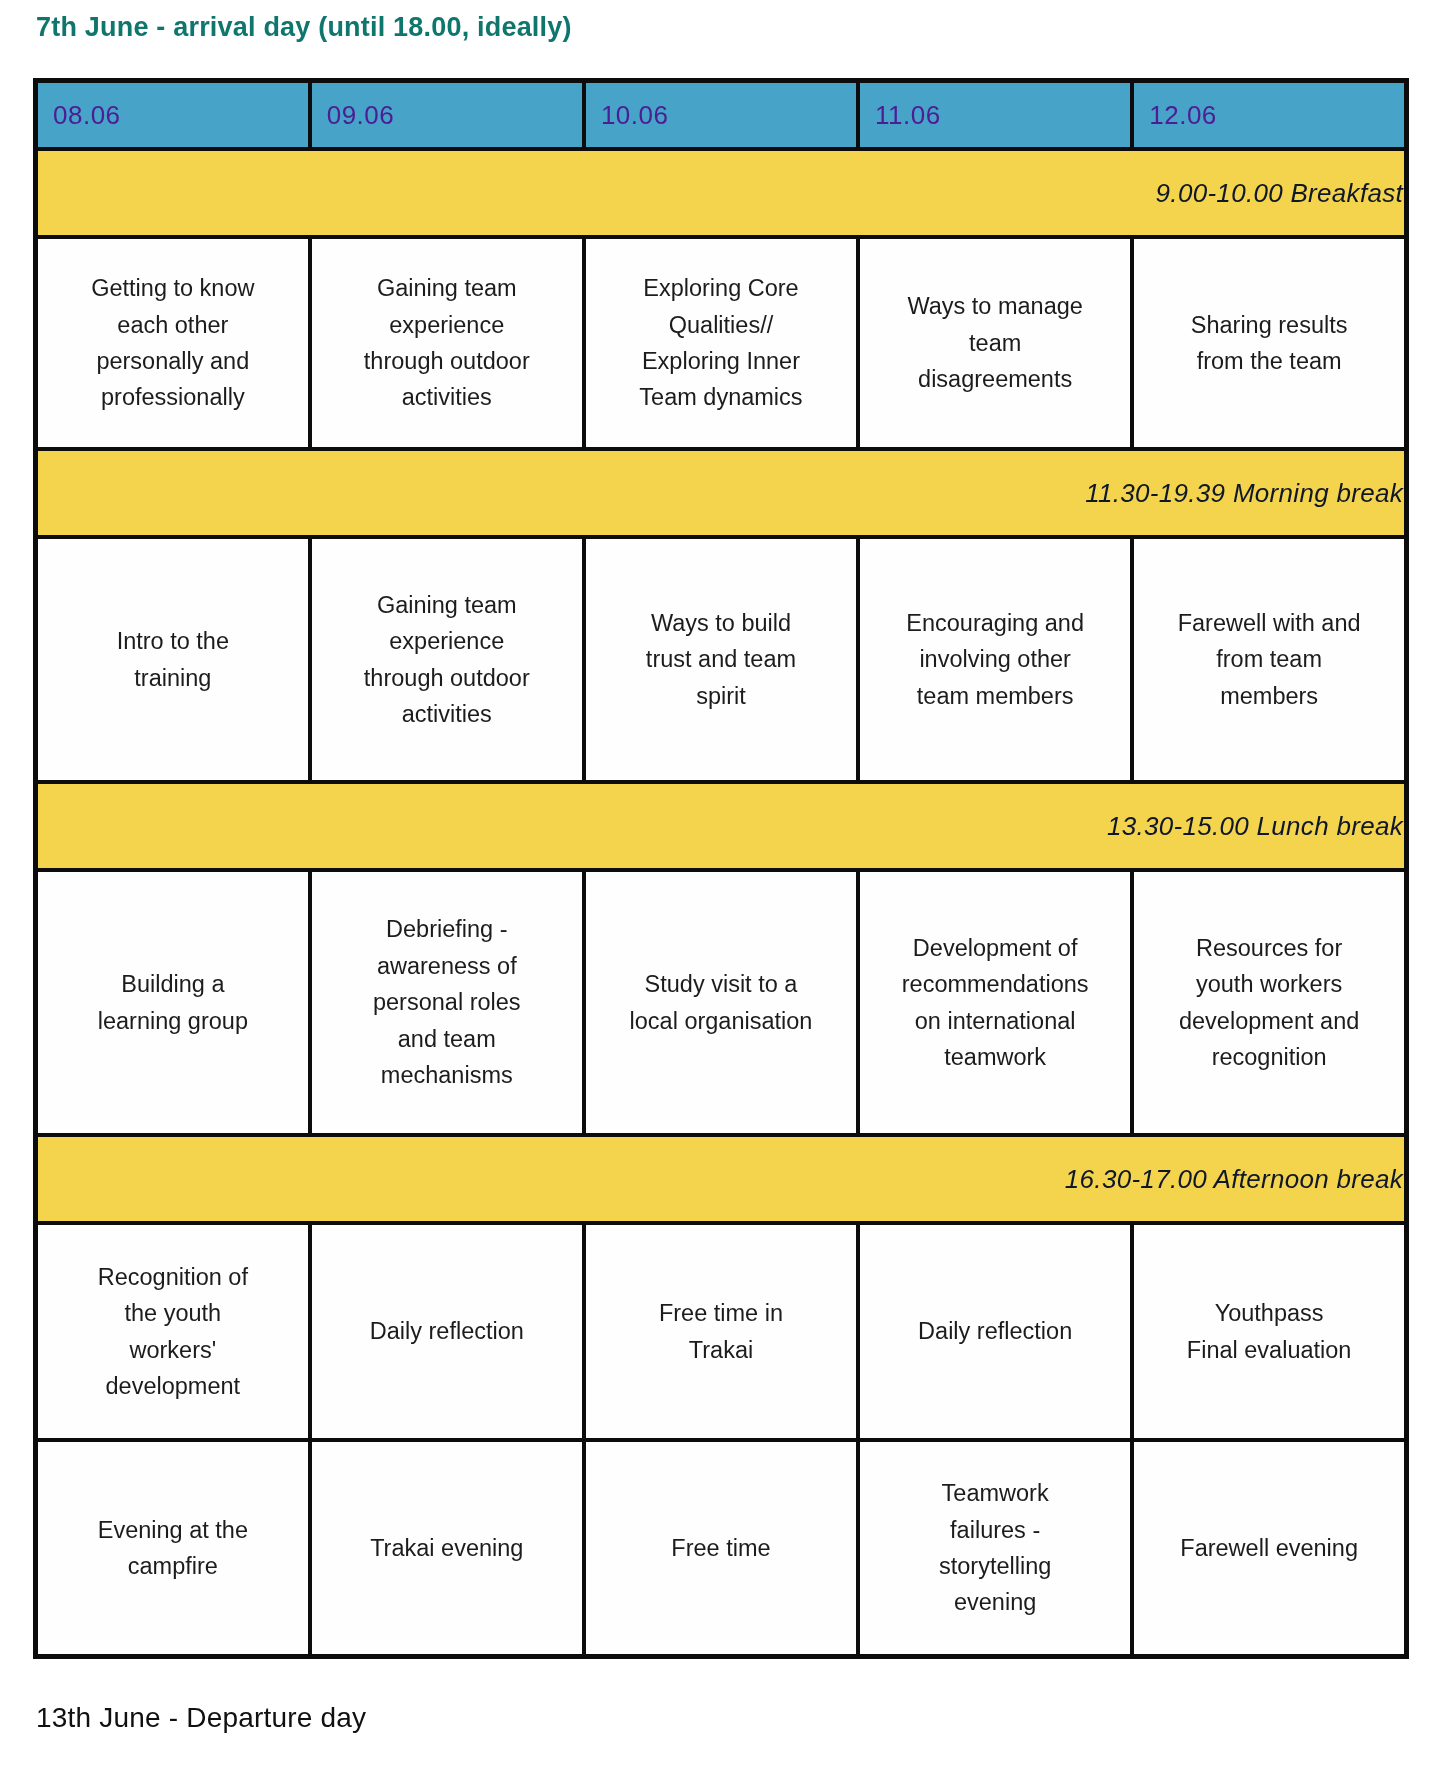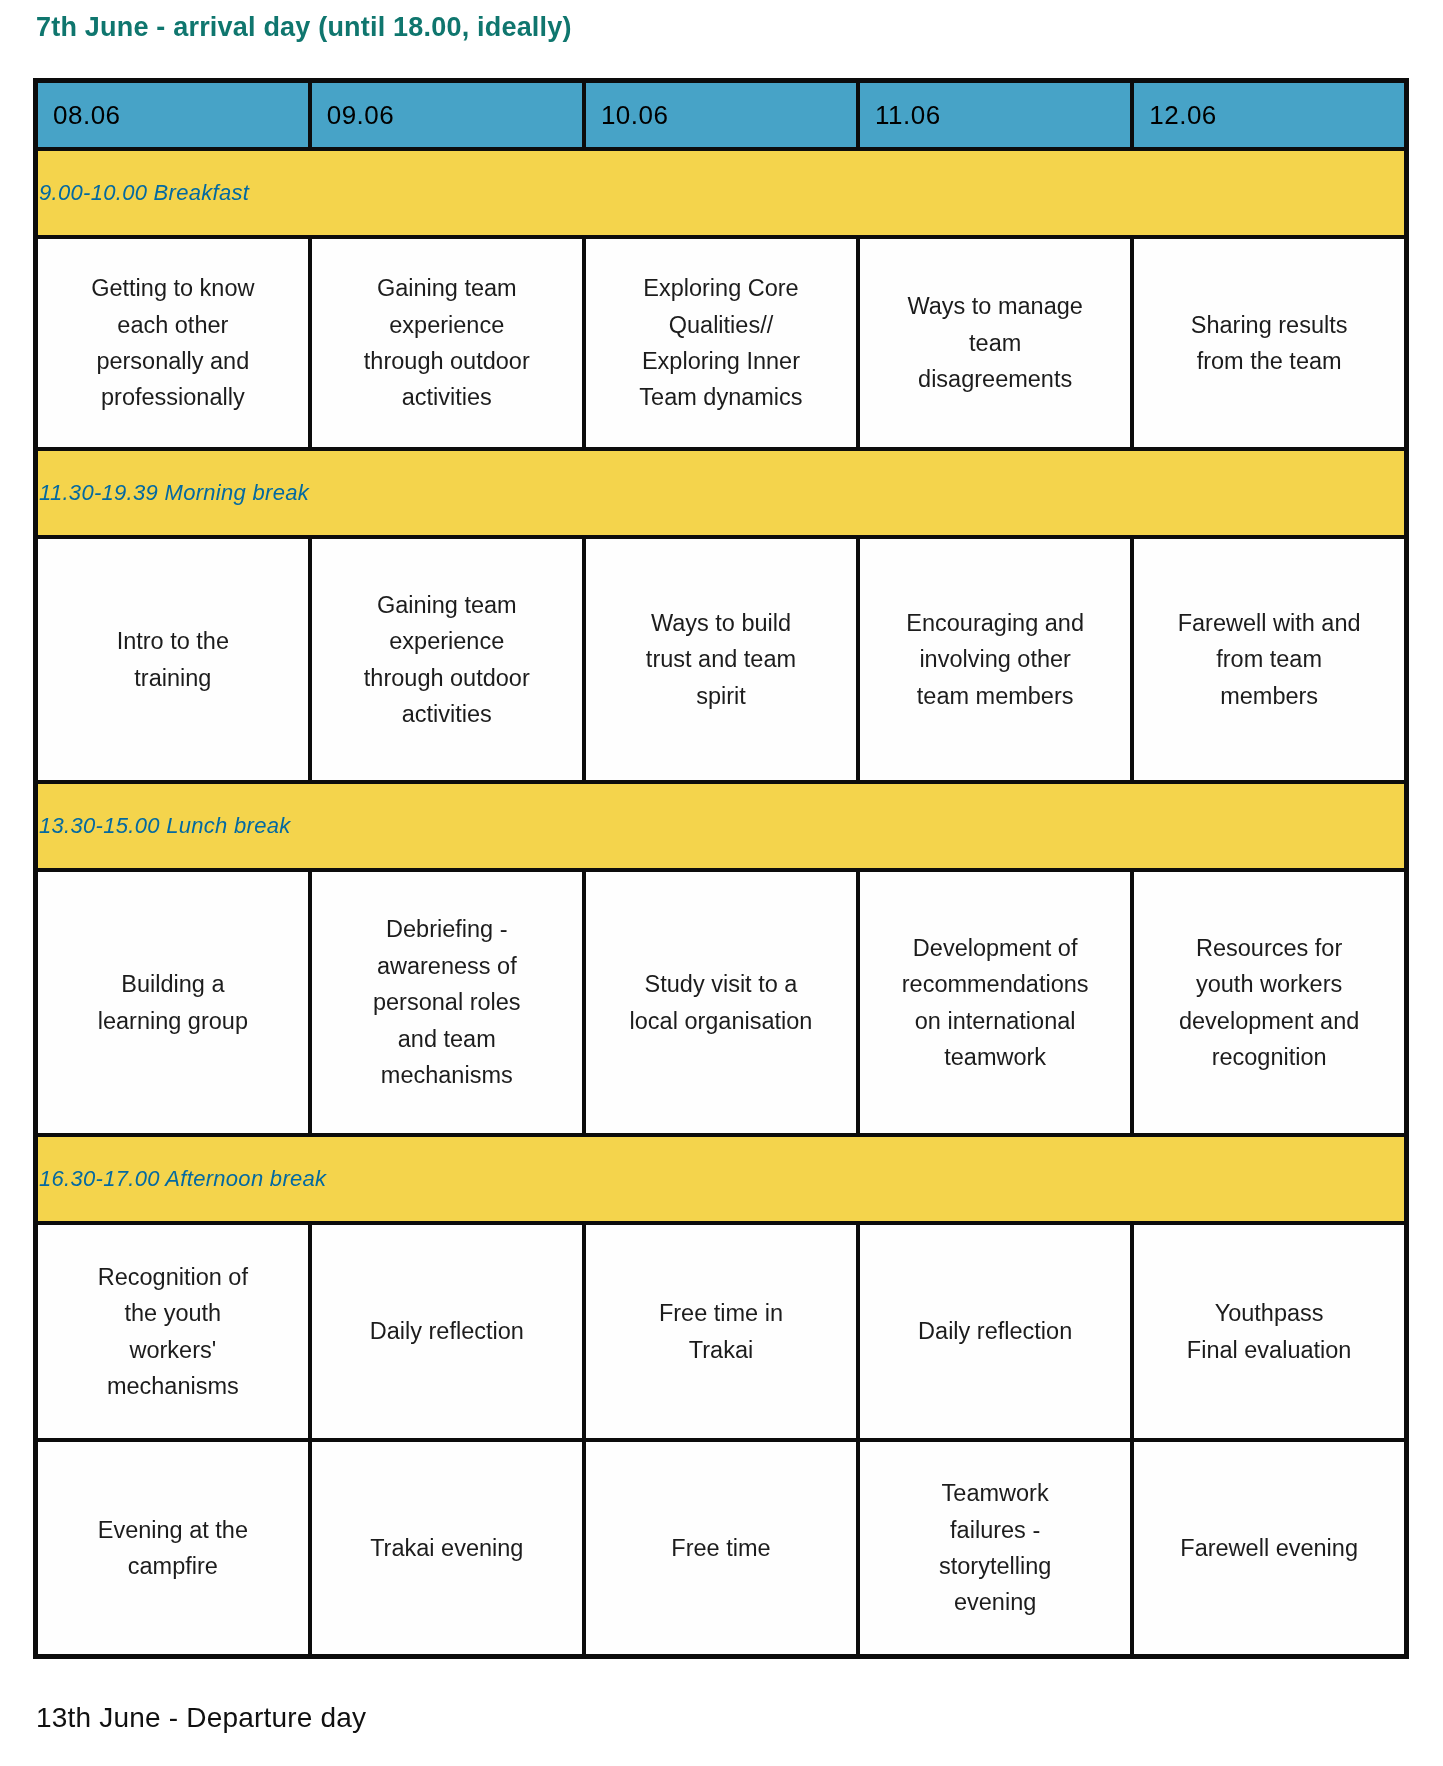--- a/index.html
+++ b/index.html
@@ -41,36 +41,36 @@
     border-collapse: collapse;
     table-layout: fixed;
     border: 5px solid #0c0c0c;
   }
   table.schedule th,
   table.schedule td {
     border: 4px solid #0c0c0c;
   }
   th.date-cell {
     background: #47a3c7;
-    color: #000000;
+    color: #4c1d95;
     font-weight: normal;
     text-align: left;
     vertical-align: middle;
     padding: 0 6px 0 15px;
     font-size: 26px;
     height: 64px;
     letter-spacing: 0.5px;
   }
   td.break-cell {
     background: #f4d44c;
     font-style: italic;
-    text-align: left;
+    text-align: right;
     vertical-align: middle;
-    font-size: 22px;
-    color: #0369a1;
+    font-size: 26px;
+    color: #0f172a;
     height: 82px;
     letter-spacing: 0.3px;
   }
   td.activity-cell {
     background: #fefefe;
     text-align: center;
     vertical-align: middle;
     font-size: 23.5px;
     color: #1c1c1c;
     line-height: 1.55;
@@ -167,21 +167,21 @@
 recognition</td>
       </tr>
 
       <tr>
         <td class="break-cell" colspan="5">16.30-17.00 Afternoon break</td>
       </tr>
       <tr class="row-4">
         <td class="activity-cell">Recognition of
 the youth
 workers'
-mechanisms</td>
+development</td>
         <td class="activity-cell">Daily reflection</td>
         <td class="activity-cell">Free time in
 Trakai</td>
         <td class="activity-cell">Daily reflection</td>
         <td class="activity-cell">Youthpass
 Final evaluation</td>
       </tr>
 
       <tr class="row-5">
         <td class="activity-cell">Evening at the

